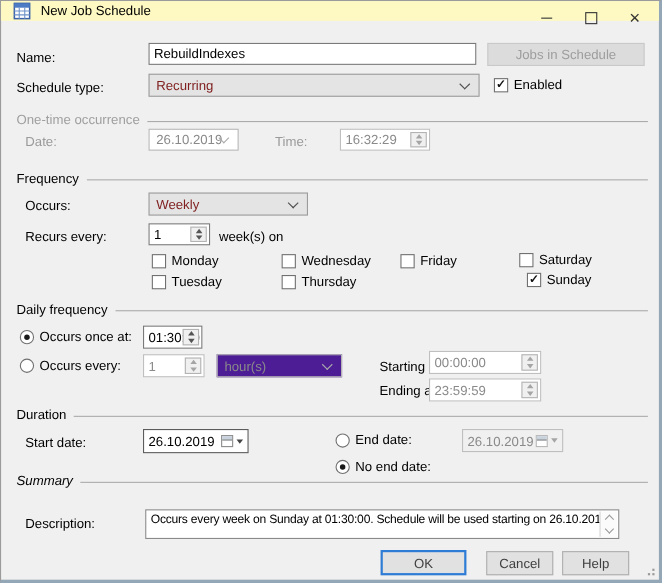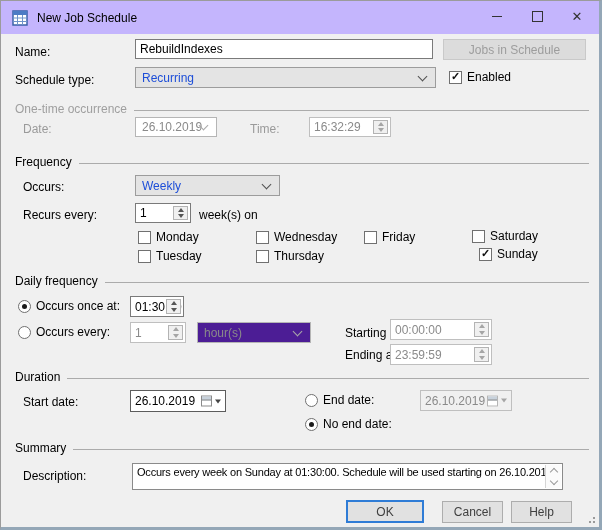--- a/index.html
+++ b/index.html
@@ -1,37 +1,37 @@
 <!DOCTYPE html>
 <html><head>
 <meta charset="utf-8">
 <style>
   html,body{margin:0;padding:0;background:#fff;font-family:"Liberation Sans",sans-serif;}
   .window{position:relative;width:602px;height:530px;box-sizing:border-box;
     border:1px solid #9b9b9b;border-right:3px solid #94a7b7;border-bottom:3px solid #94a7b7;background:#f0f0f0;}
-  .titlebar{position:absolute;left:0;top:0;width:100%;height:33px;background:#c4b5fd;display:flex;align-items:center;}
+  .titlebar{position:absolute;left:0;top:0;width:100%;height:18px;background:#fef9c3;display:flex;align-items:center;}
   .app-icon{width:16px;height:16px;margin-left:11px;flex:0 0 auto;}
   .title-text{margin-left:9px;font-size:12px;color:#000;}
   .win-controls{position:absolute;right:2px;top:0;height:30px;display:flex;}
   .win-btn{width:40px;height:30px;display:flex;align-items:center;justify-content:center;cursor:default;}
   .glyph-min{width:10px;height:1px;background:#333;}
   .glyph-max{width:9px;height:9px;border:1px solid #333;}
   .glyph-close{font-size:13px;color:#333;line-height:1;}
   .lbl{position:absolute;font-size:12px;color:#000;white-space:nowrap;}
   .lbl.dis{color:#9a9a9a;}
   .group{position:absolute;left:14px;right:10px;display:flex;align-items:center;gap:7px;}
   .group .gline{flex:1;height:1px;background:#ababab;margin-top:2px;}
   .group.dis span{color:#9f9f9f;}
   .tbox{position:absolute;box-sizing:border-box;background:#fff;border:1px solid #7a7a7a;
     font-size:12px;color:#000;display:flex;align-items:center;padding:0 4px;}
   .tbox.dis{border-color:#bfbfbf;color:#8a8a8a;}
   .tbox.graybg{background:#f0f0f0;}
   input.tbox{outline:none;font-family:"Liberation Sans",sans-serif;}
   .combo{position:absolute;box-sizing:border-box;background:#e4e4e4;border:1px solid #9c9c9c;
-    font-size:12px;color:#1d4ed8;display:flex;align-items:center;padding:0 6px;}
+    font-size:12px;color:#7f1d1d;display:flex;align-items:center;padding:0 6px;}
   .combo.dis{color:#8a8a8a;border-color:#b5b5b5;background:#4c1d95;}
   .combo.whitebg{background:#fff;}
   .chev{position:absolute;right:9px;top:50%;width:6px;height:6px;margin-top:-5px;
     border-right:1.4px solid #505050;border-bottom:1.4px solid #505050;transform:rotate(45deg);}
   .dis .chev{border-color:#a9a9a9;}
   .spin{position:absolute;right:2px;top:2px;bottom:2px;width:15px;box-sizing:border-box;
     border:1px solid #b3b3b3;background:#f0f0f0;display:flex;flex-direction:column;}
   .spin .sbtn{flex:1;display:flex;align-items:center;justify-content:center;}
   .tri-up{width:0;height:0;border-left:3px solid transparent;border-right:3px solid transparent;border-bottom:4px solid #555;}
   .tri-down{width:0;height:0;border-left:3px solid transparent;border-right:3px solid transparent;border-top:4px solid #555;}
@@ -262,21 +262,21 @@
     <span class="dp-right">
       <span class="cal-icon" style="border-color:#b5b5b5;"></span>
       <span class="dp-arrow"></span>
     </span>
   </div>
   <div class="cbwrap" style="left:304px;top:416px;">
     <span class="radio checked"></span>
     <span class="cb-label">No end date:</span>
   </div>
 
-  <div class="group" style="top:440px;">
+  <div class="group" style="top:429px;font-style:italic;">
     <span style="font-size:12px;">Summary</span>
     <span class="gline"></span>
   </div>
   <span class="lbl" style="left:22px;top:468px;">Description:</span>
   <div class="descbox" style="left:131px;top:462px;width:431px;height:27px;">
     <span>Occurs every week on Sunday at 01:30:00. Schedule will be used starting on 26.10.2019.</span>
     <span class="desc-scroll">
       <span class="sbtn">
           <span class="chev-up"></span>
         </span>

